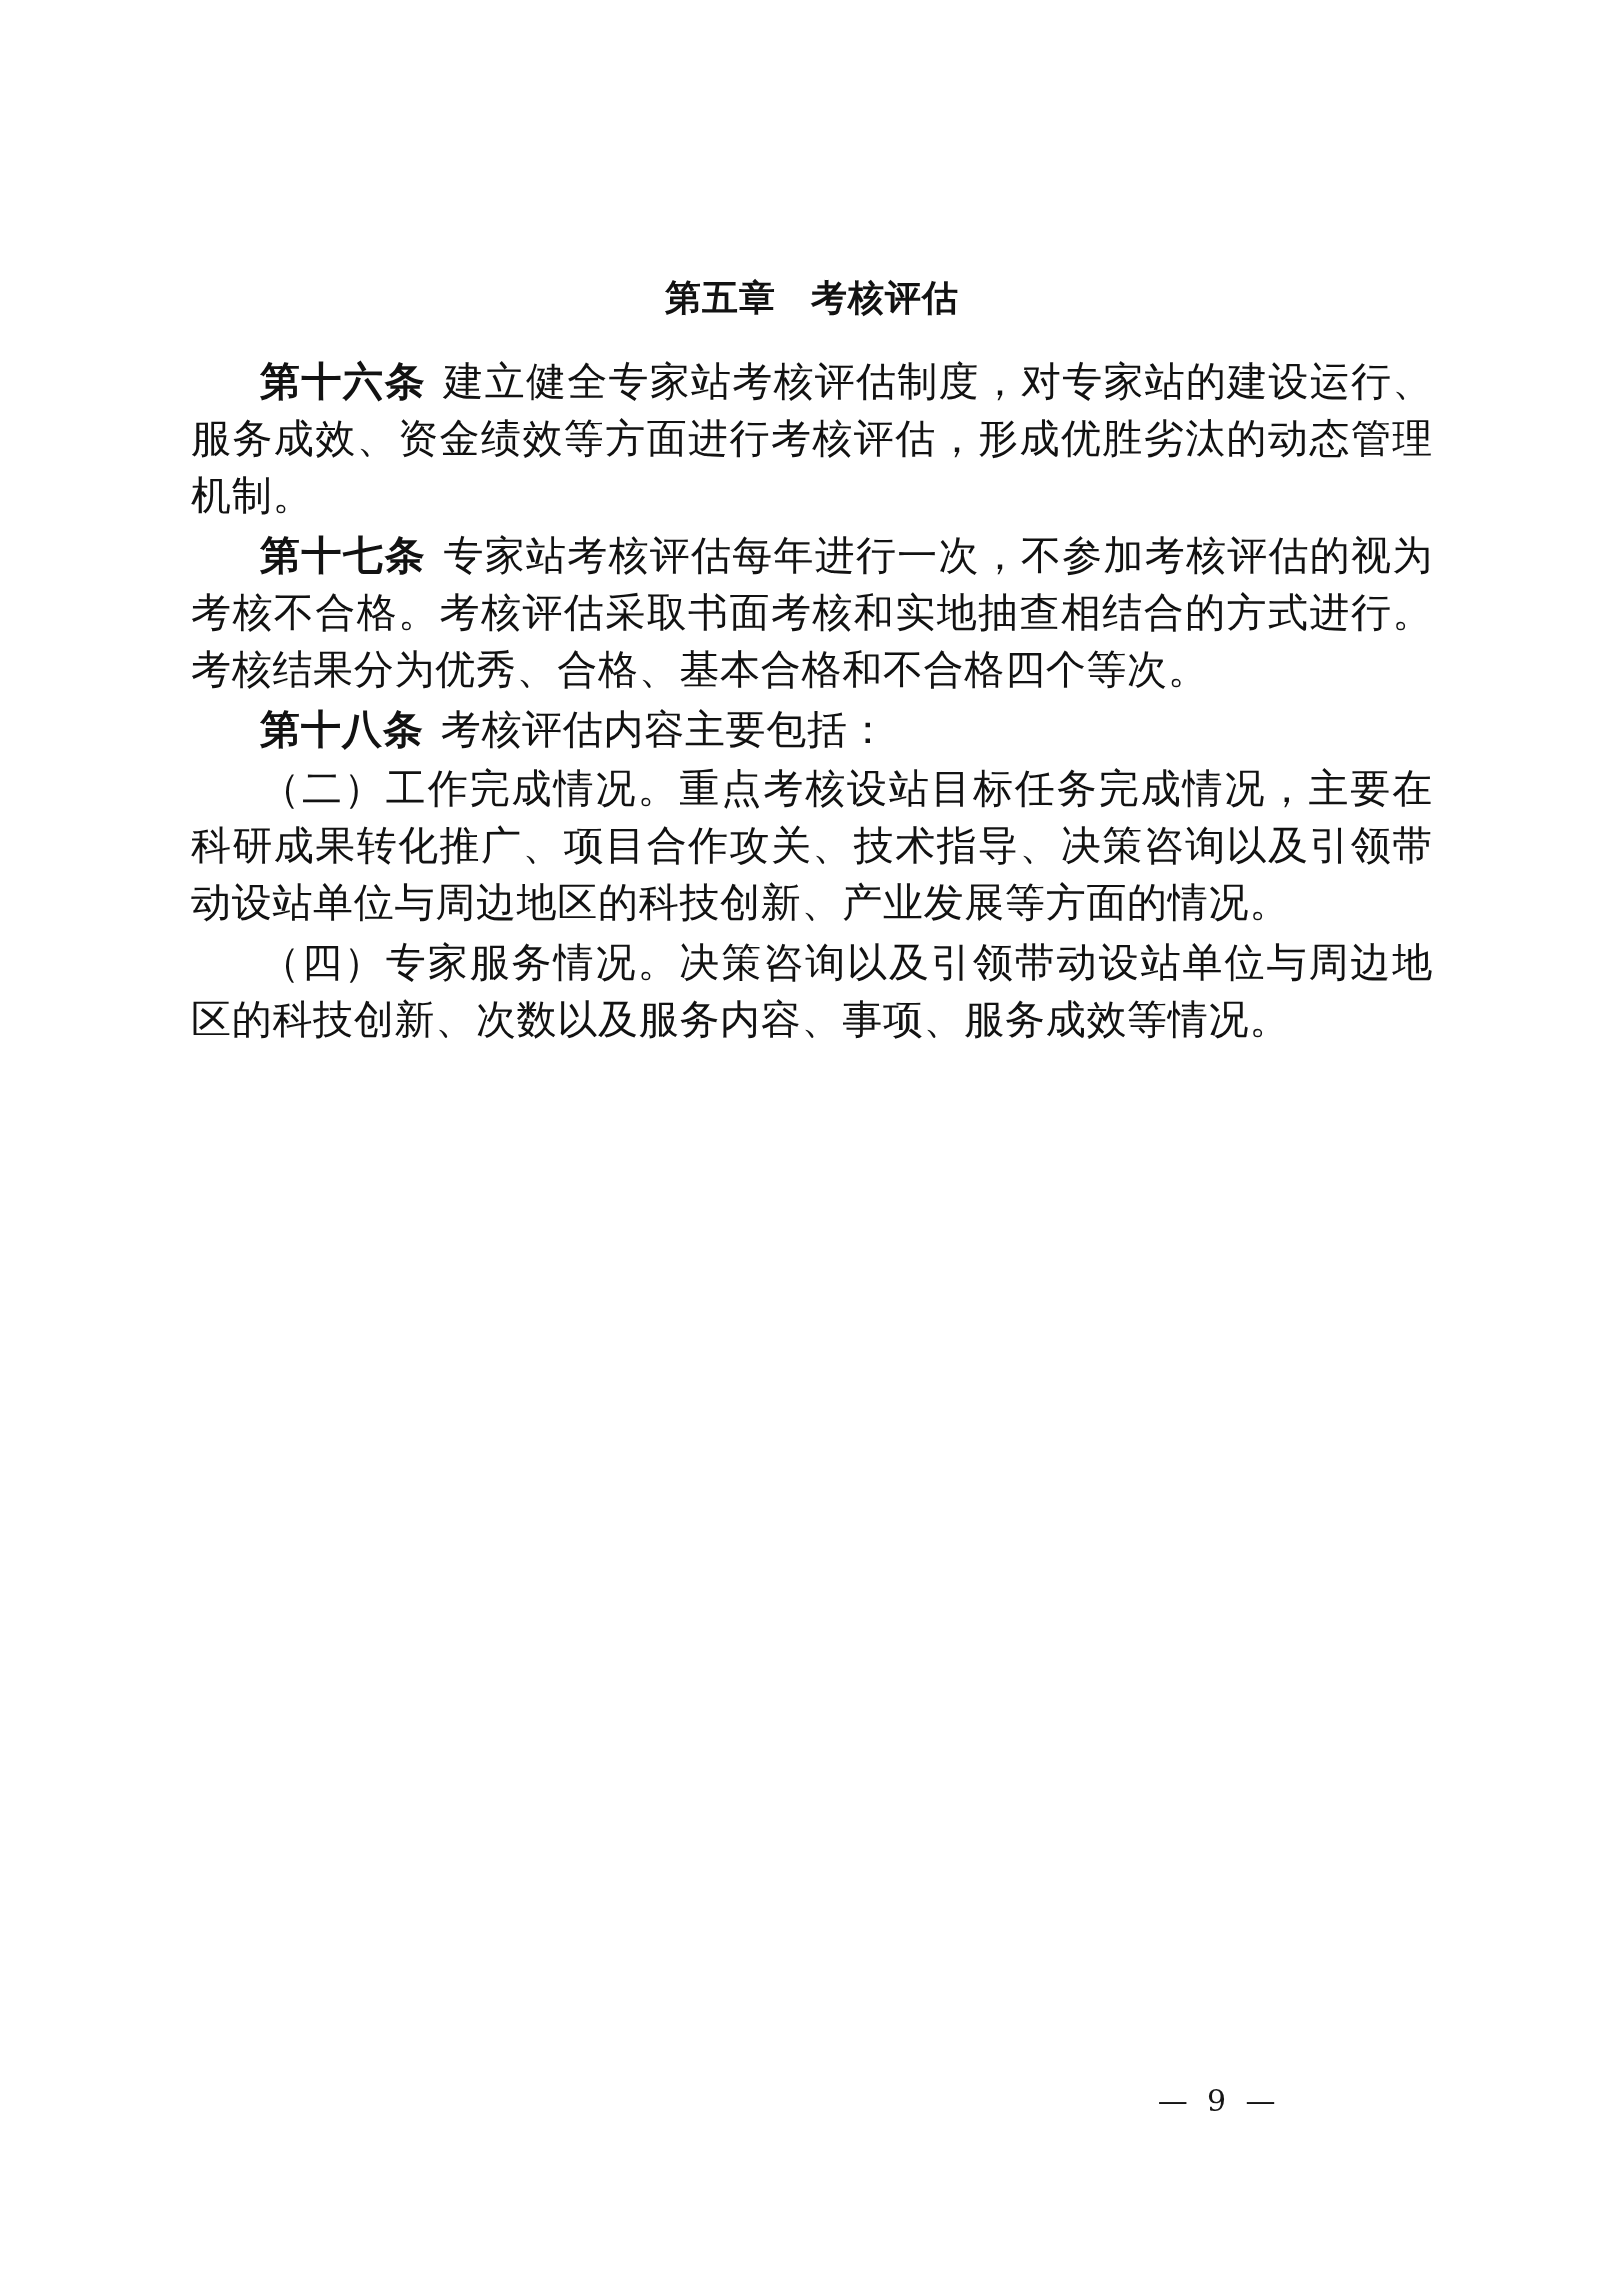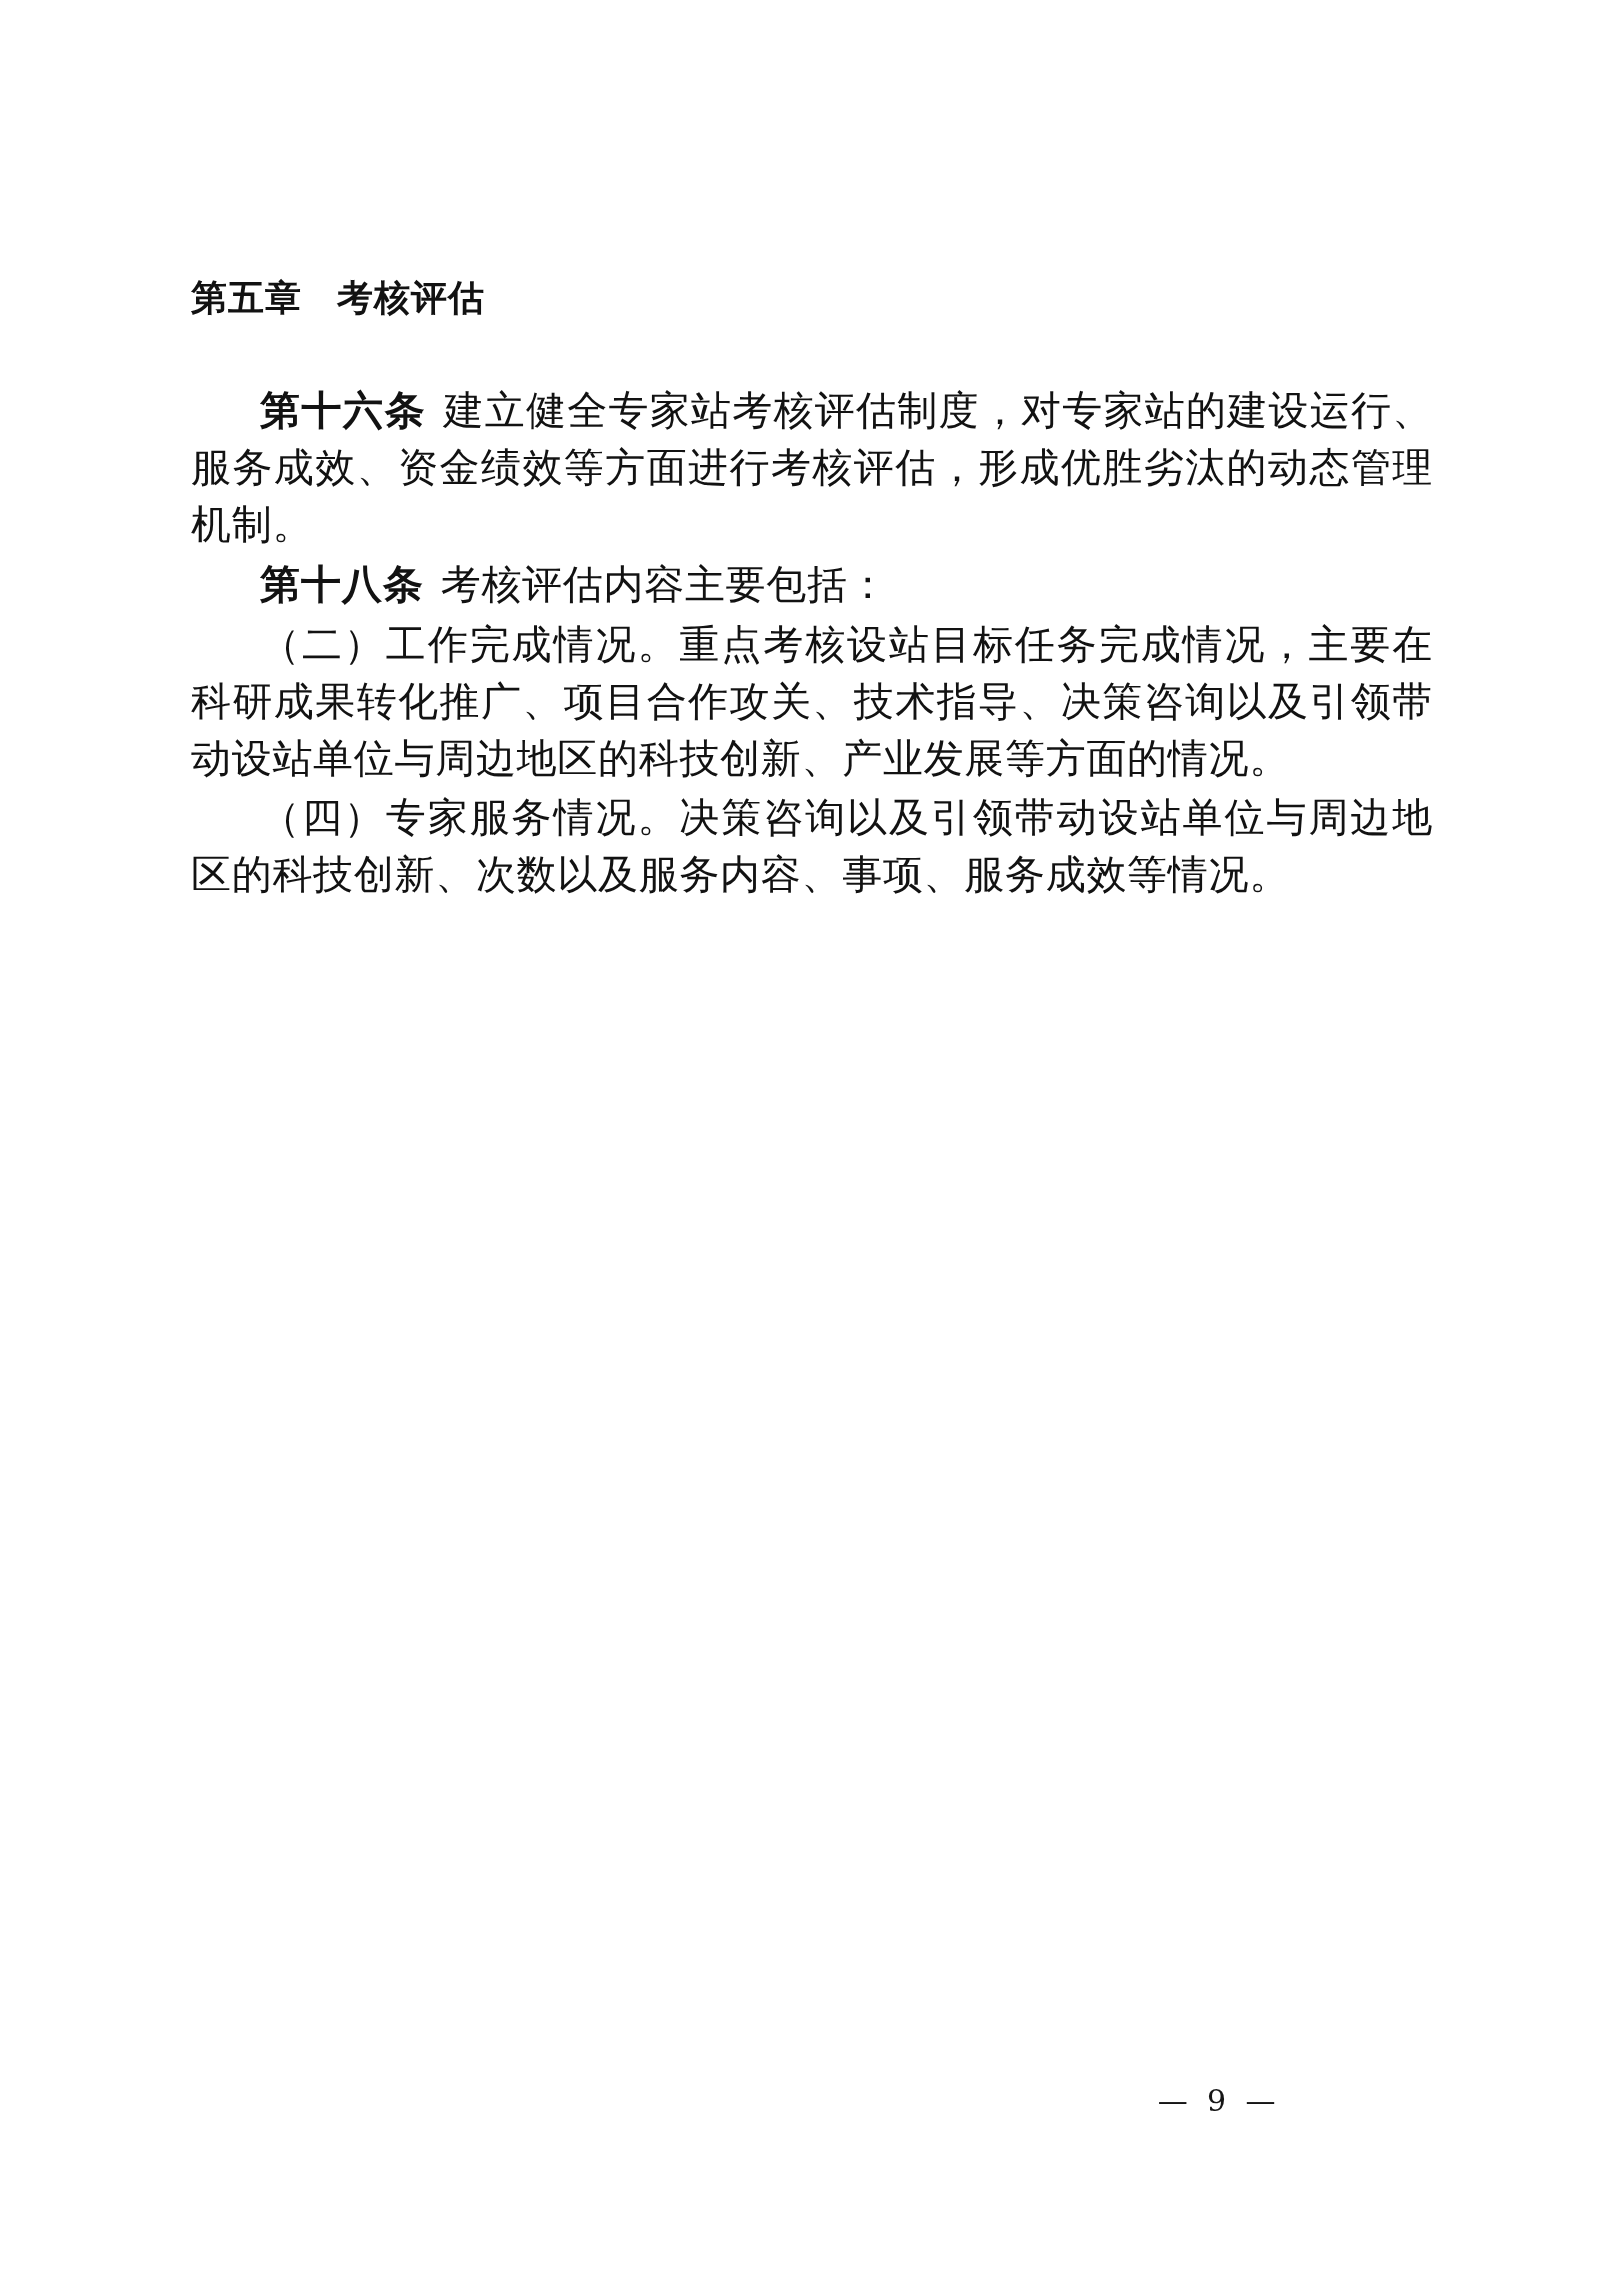--- a/index.html
+++ b/index.html
@@ -24,25 +24,26 @@
     box-sizing: border-box;
     padding: 0;
   }
   .content {
     position: absolute;
     left: 191px;
     top: 275px;
     width: 1242px;
   }
   .chapter-title {
+    text-align: center;
     font-family: "DejaVu Sans", "Liberation Sans", sans-serif;
     font-weight: bold;
     font-size: 36px;
     letter-spacing: 1px;
-    margin: 0 0 60px 0;
+    margin: 0 0 31px 0;
     line-height: 1.3;
   }
   .chapter-title .gap {
     display: inline-block;
     width: 35px;
   }
   p.para {
     margin: 0 0 2.9px 0;
     font-size: 40px;
     line-height: 57px;
@@ -84,20 +85,23 @@
   <div class="content">
 
     <h1 class="chapter-title">
       <span>第五章</span><span class="gap"></span><span>考核评估</span>
     </h1>
 
     <p class="para">
       <span class="art-no">第十六条</span><span class="art-gap"></span><span>建立健全专家站考核评估制度，对专家站的建设运行、服务成效、资金绩效等方面进行考核评估，形成优胜劣汰的动态管理机制。</span>
     </p>
 
+    <p class="para">
+      <span class="art-no">第十七条</span><span class="art-gap"></span><span>专家站考核评估每年进行一次，不参加考核评估的视为考核不合格。考核评估采取书面考核和实地抽查相结合的方式进行。考核结果分为优秀、合格、基本合格和不合格四个等次。</span>
+    </p>
 
     <p class="para">
       <span class="art-no">第十八条</span><span class="art-gap"></span><span>考核评估内容主要包括：</span>
     </p>
 
 
     <p class="para">
       <span>（二）工作完成情况。重点考核设站目标任务完成情况，主要在科研成果转化推广、项目合作攻关、技术指导、决策咨询以及引领带动设站单位与周边地区的科技创新、产业发展等方面的情况。</span>
     </p>
 

